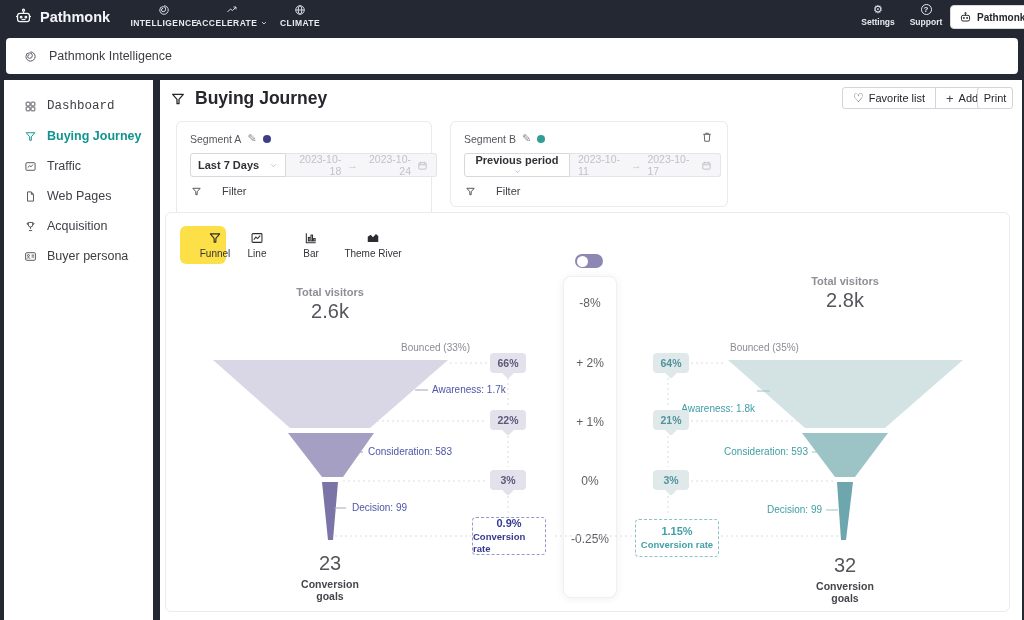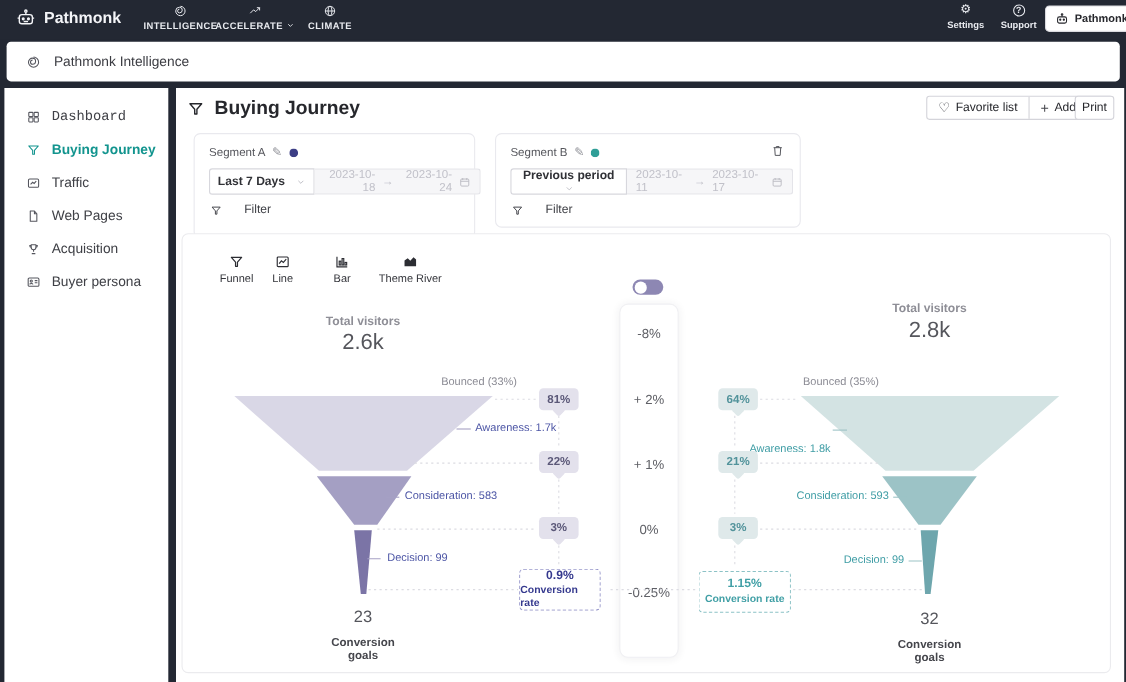--- a/index.html
+++ b/index.html
@@ -41,21 +41,21 @@
   .segname { position:absolute; left:13px; top:10px; display:flex; align-items:center; gap:6px; font-size:10.5px; color:#55565c; }
   .pencil { color:#8f9097; font-size:11px; cursor:pointer; }
   .selbox { position:absolute; top:31px; height:24px; background:#fff; border:1px solid #d7d7dd; border-radius:3px 0 0 3px; display:flex; align-items:center; justify-content:space-between; padding:0 7px; font-size:11px; font-weight:600; color:#303136; cursor:pointer; }
   .datebox { position:absolute; top:31px; height:24px; background:#f6f6f8; border:1px solid #e4e4e9; border-left:none; border-radius:0 3px 3px 0; display:flex; align-items:center; gap:6px; padding:0 8px; font-size:10.5px; color:#c1c1c9; cursor:pointer; }
   .filterrow { position:absolute; left:14px; top:63px; display:flex; align-items:center; gap:20px; font-size:11px; color:#3f4046; cursor:pointer; }
 
   
   .chartcard { left:165px; top:212px; width:845px; height:400px; background:#fff; border:1px solid #ebebee; border-radius:6px; }
   .tabs { left:180px; top:226px; display:flex; gap:8px; }
   .tab { width:46px; height:38px; border-radius:6px; display:flex; flex-direction:column; align-items:center; justify-content:center; gap:3px; font-size:10px; color:#33343a; cursor:pointer; white-space:nowrap; }
-  .tab.active { background:#ffffff;padding-left:24px; }
+  .tab.active { background:#fde047;padding-left:24px; }
   .tab.wide { width:62px; }
   .tab .ti { color:#2c2d33; }
 
   .toggle { left:575px; top:254px; width:28px; height:14px; border-radius:8px; background:#8d87b3; cursor:pointer; }
   .toggle::before { content:""; position:absolute; left:1.5px; top:1.5px; width:11px; height:11px; border-radius:50%; background:#fff; }
 
   .scalecard { left:563px; top:276px; width:54px; height:322px; background:#fff; border:1px solid #f0f0f3; border-radius:8px; box-shadow:0 1px 8px rgba(40,40,60,.07); }
   .scaleval { position:absolute; left:563px; width:54px; text-align:center; font-size:12px; color:#5f6066; }
 
   .muted-label { font-size:11px; font-weight:700; color:#8e8e96; }
@@ -69,21 +69,21 @@
   .badge::after { content:""; position:absolute; left:50%; bottom:-3.5px; width:9px; height:9px; transform:translateX(-50%) rotate(45deg); background:inherit; border-radius:2px; }
   .badge.pa { background:#e3e1ec; color:#5b5878; }
   .badge.pb { background:#dfe9ea; color:#52939b; }
 
   .convbox { position:absolute; background:#fff; border-radius:4px; display:flex; flex-direction:column; align-items:center; justify-content:center; line-height:1.35; z-index:2; }
   .convbox.pa { border:1px dashed #9898cb; color:#35398e; }
   .convbox.pb { border:1px dashed #8cc2c6; color:#42a0a6; }
   .convbox .r { font-size:11px; font-weight:600; }
   .convbox .l { font-size:9.5px; font-weight:700; }
 
-  .goalsnum { font-size:15px; color:#55565c; text-align:center; }
+  .goalsnum { font-size:20px; color:#55565c; text-align:center; }
   .goalslbl { font-size:10.5px; font-weight:700; color:#45464c; text-align:center; }
   .tac { text-align:center; } .tar { text-align:right; }
 </style>
 </head>
 <body>
 
 <div class="stage">
 
   <div class="abs topbar">
     <div class="abs brand">
@@ -436,21 +436,21 @@
     </g>
   </svg>
 
   <div class="abs muted-label tac" style="left:270px;top:286px;width:120px;">Total visitors</div>
   <div class="abs bigval tac" style="left:270px;top:300px;width:120px;">2.6k</div>
   <div class="abs bounced tar" style="left:350px;top:342px;width:120px;">Bounced (33%)</div>
   <div class="abs ann-a" style="left:432px;top:384px;">Awareness: 1.7k</div>
   <div class="abs ann-a" style="left:368px;top:446px;">Consideration: 583</div>
   <div class="abs ann-a" style="left:352px;top:502px;">Decision: 99</div>
   <div class="badge pa" style="left:490px;top:353px;">
-      <span>81%</span>
+      <span>66%</span>
     </div>
   <div class="badge pa" style="left:490px;top:410px;">
       <span>22%</span>
     </div>
   <div class="badge pa" style="left:490px;top:470px;">
       <span>3%</span>
     </div>
   <div class="convbox pa" style="left:472px;top:517px;width:74px;height:38px;">
     <span class="r">0.9%</span>
     <span class="l">Conversion rate</span>

